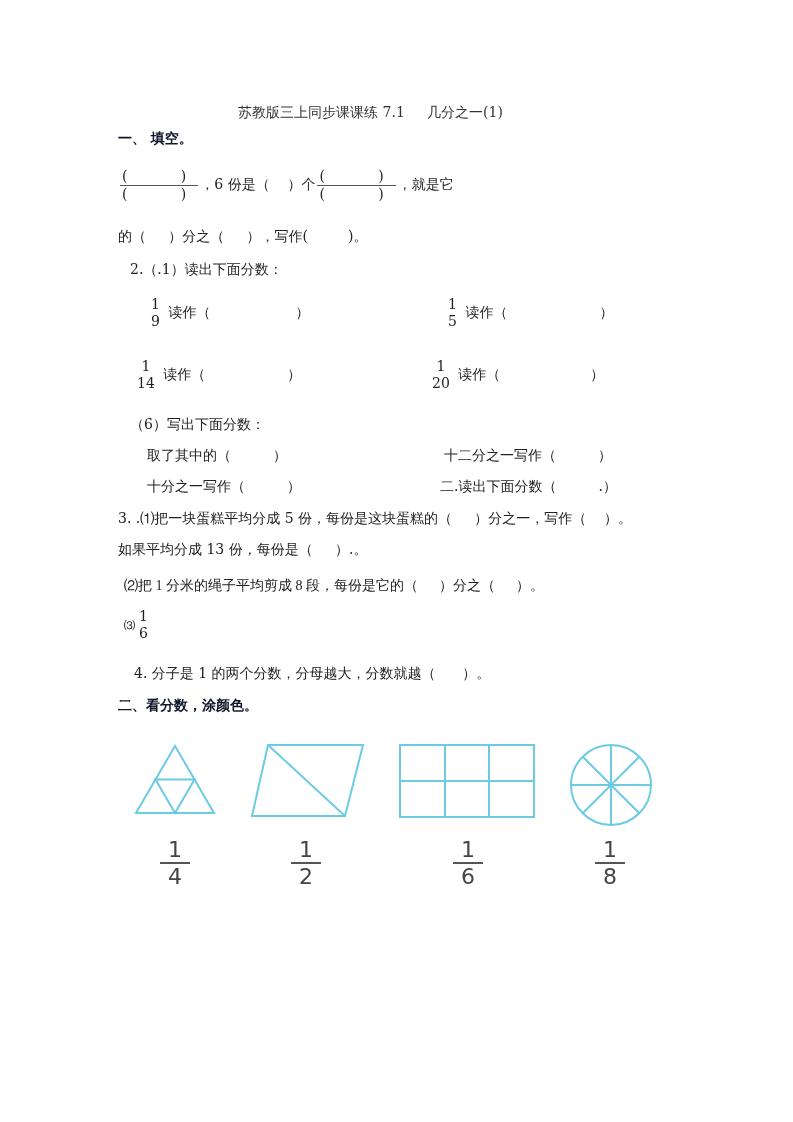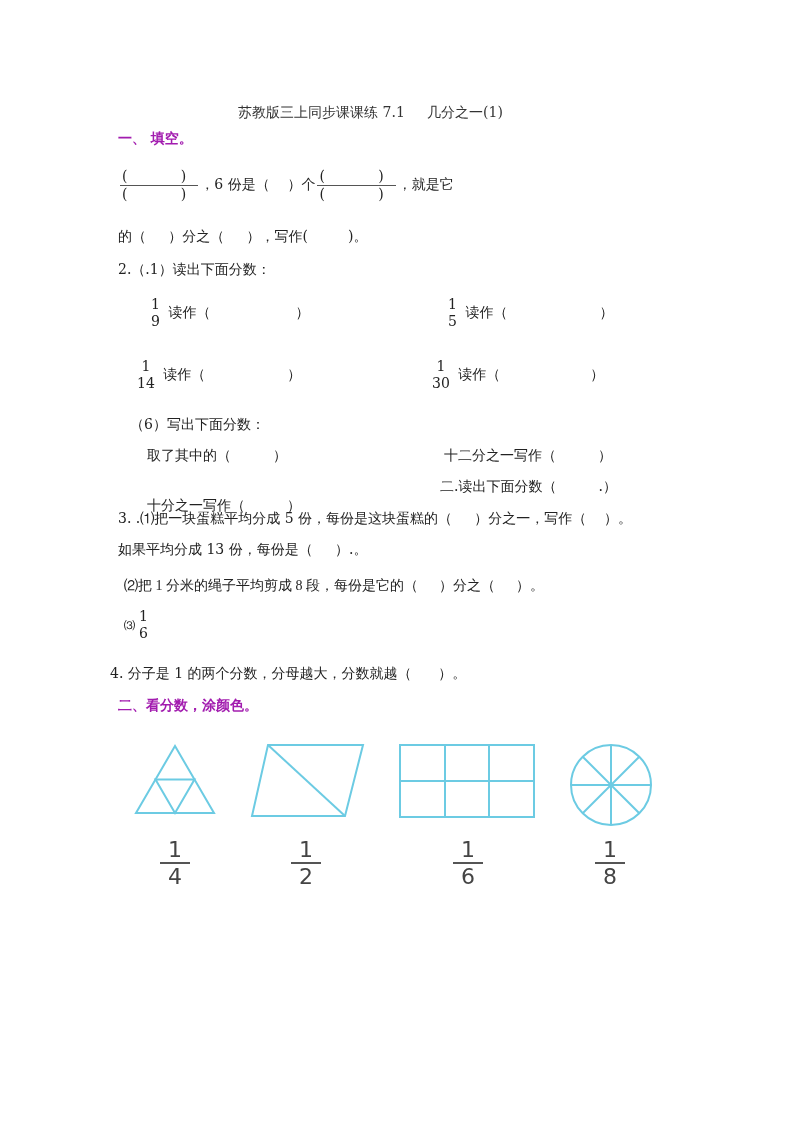--- a/index.html
+++ b/index.html
@@ -3,21 +3,21 @@
 <meta charset="utf-8">
 <style>
   html, body { margin: 0; padding: 0; background: #ffffff; }
   body {
     width: 793px; height: 1122px; position: relative; overflow: hidden;
     font-family: "DejaVu Serif", "Liberation Serif", serif;
     color: #222; font-size: 14px;
   }
   .abs { position: absolute; white-space: nowrap; }
   .title { left: 0; width: 741px; top: 104px; text-align: center; font-size: 14px; color: #333; }
-  .section { font-family: "DejaVu Sans", "Liberation Sans", sans-serif; font-weight: bold; font-size: 14px; color: #a21caf; }
+  .section { font-family: "DejaVu Sans", "Liberation Sans", sans-serif; font-weight: bold; font-size: 14px; color: #0f172a; }
   .line { font-size: 14px; color: #222; }
   .frac {
     display: inline-flex; flex-direction: column; align-items: center;
     vertical-align: middle; margin: 0 2px; line-height: 1.2;
   }
   .frac .num, .frac .den { font-size: 14px; padding: 0 2px; }
   .frac .bar { width: 100%; border-top: 1px solid #555; min-width: 12px; }
   .blankfrac .num, .blankfrac .den { letter-spacing: 10px; }
   .blankfrac .bar { min-width: 40px; }
   .shape-frac {
@@ -40,21 +40,21 @@
       <span class="bar"></span>
       <span class="den">(&nbsp;&nbsp;&nbsp;)</span>
     </span><span>，6 份是（&nbsp;&nbsp;&nbsp;&nbsp;）个</span><span class="frac blankfrac">
       <span class="num">(&nbsp;&nbsp;&nbsp;)</span>
       <span class="bar"></span>
       <span class="den">(&nbsp;&nbsp;&nbsp;)</span>
     </span><span>，就是它</span>
 </div>
 <div class="abs line" style="left:118px; top:228px;">的（&nbsp;&nbsp;&nbsp;&nbsp;&nbsp;）分之（&nbsp;&nbsp;&nbsp;&nbsp;&nbsp;），写作(&nbsp;&nbsp;&nbsp;&nbsp;&nbsp;&nbsp;&nbsp;&nbsp;&nbsp;)。</div>
 
-<div class="abs line" style="left:118px; top:261px;">2.（.1）读出下面分数：</div>
+<div class="abs line" style="left:130px; top:261px;">2.（.1）读出下面分数：</div>
 
 <div class="abs line" style="left:147px; top:296px;">
   <span class="frac">
       <span class="num">1</span>
       <span class="den">9</span>
     </span>
   <span>读作（</span><span style="display:inline-block;width:85px;"></span><span>）</span>
 </div>
 <div class="abs line" style="left:444px; top:296px;">
   <span class="frac">
@@ -66,51 +66,51 @@
 <div class="abs line" style="left:133px; top:358px;">
   <span class="frac">
       <span class="num">1</span>
       <span class="den">14</span>
     </span>
   <span>读作（</span><span style="display:inline-block;width:82px;"></span><span>）</span>
 </div>
 <div class="abs line" style="left:428px; top:358px;">
   <span class="frac">
       <span class="num">1</span>
-      <span class="den">30</span>
+      <span class="den">20</span>
     </span>
   <span>读作（</span><span style="display:inline-block;width:90px;"></span><span>）</span>
 </div>
 
 <div class="abs line" style="left:130px; top:416px;">（6）写出下面分数：</div>
 
 <div class="abs line" style="left:147px; top:447px;">
   <span>取了其中的（</span><span style="display:inline-block;width:42px;"></span><span>）</span>
 </div>
 <div class="abs line" style="left:444px; top:447px;">
   <span>十二分之一写作（</span><span style="display:inline-block;width:42px;"></span><span>）</span>
 </div>
-<div class="abs line" style="left:147px; top:478px;margin-top:19px;">
+<div class="abs line" style="left:147px; top:478px;">
   <span>十分之一写作（</span><span style="display:inline-block;width:42px;"></span><span>）</span>
 </div>
 <div class="abs line" style="left:440px; top:478px;">
   <span>二.读出下面分数（</span><span style="display:inline-block;width:42px;"></span><span>.）</span>
 </div>
 
 <div class="abs line" style="left:118px; top:510px;">3. .⑴把一块蛋糕平均分成 5 份，每份是这块蛋糕的（&nbsp;&nbsp;&nbsp;&nbsp;&nbsp;）分之一，写作（&nbsp;&nbsp;&nbsp;&nbsp;）。</div>
 <div class="abs line" style="left:118px; top:541px;text-align:right;">如果平均分成 13 份，每份是（&nbsp;&nbsp;&nbsp;&nbsp;&nbsp;）.。</div>
 <div class="abs line" style="left:124px; top:577px;font-family:Liberation Serif, serif;">⑵把 1 分米的绳子平均剪成 8 段，每份是它的（&nbsp;&nbsp;&nbsp;&nbsp;&nbsp;&nbsp;）分之（&nbsp;&nbsp;&nbsp;&nbsp;&nbsp;&nbsp;）。</div>
 <div class="abs line" style="left:124px; top:608px;">
   <span style="font-size:11px;">⑶</span><span class="frac">
       <span class="num">1</span>
       <span class="den">6</span>
     </span>
 </div>
 
-<div class="abs line" style="left:110px; top:665px;">4. 分子是 1 的两个分数，分母越大，分数就越（&nbsp;&nbsp;&nbsp;&nbsp;&nbsp;&nbsp;）。</div>
+<div class="abs line" style="left:134px; top:665px;">4. 分子是 1 的两个分数，分母越大，分数就越（&nbsp;&nbsp;&nbsp;&nbsp;&nbsp;&nbsp;）。</div>
 
 <div class="abs line" style="left:118px; top:697px;">
   <span class="section" style="font-weight:bold;">二、看分数，涂颜色。</span>
 </div>
 
 <svg width="793" height="1122">
   <g fill="none" stroke="#6ccbe3" stroke-width="2">
 
     <g>
       <polygon points="175,746 136,813 214,813"></polygon>

